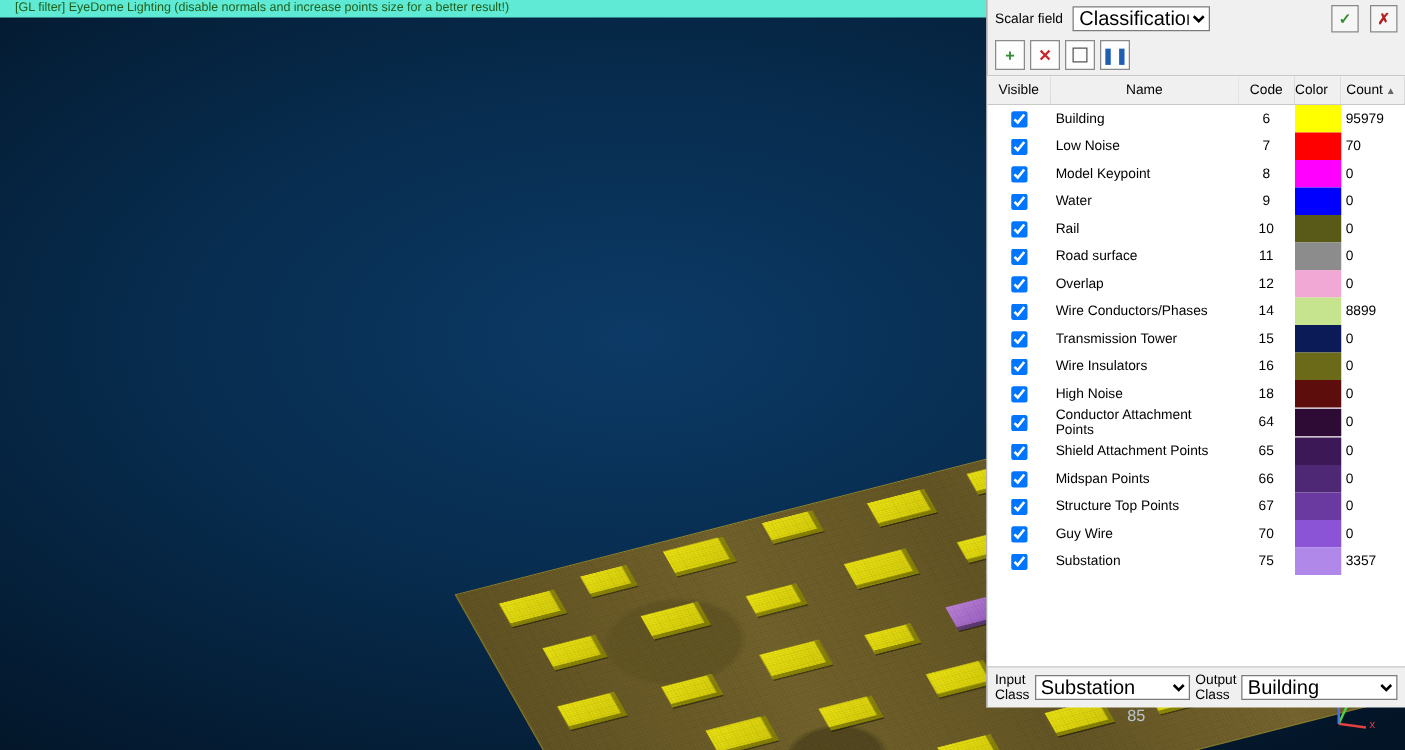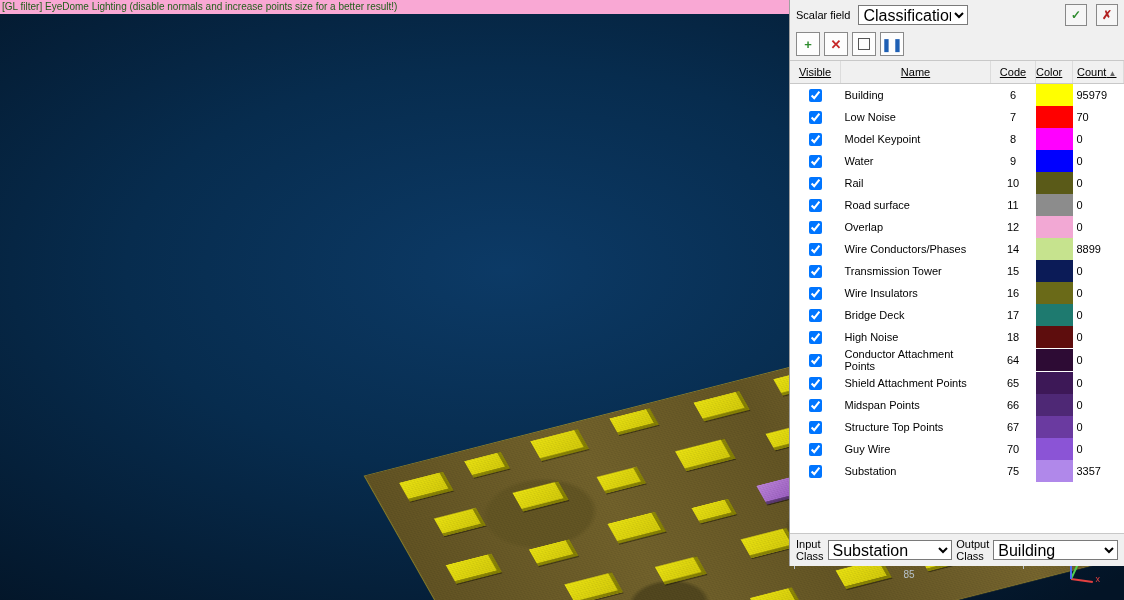--- a/index.html
+++ b/index.html
@@ -12,22 +12,22 @@
     background: #041b33;
     overflow: hidden;
     position: relative;
   }
   .info-bar {
     position: absolute;
     top: 0; left: 0;
     width: 790px;
     height: 14px;
     line-height: 14px;
-    padding-left: 2px;
-    background: #f9a8d4;
+    padding-left: 12px;
+    background: #5eead4;
     color: #215f1a;
     font-size: 10px;
     z-index: 5;
   }
   .viewport {
     position: absolute;
     top: 0; left: 0;
     width: 1124px;
     height: 600px;
     background: radial-gradient(ellipse 75% 75% at 45% 45%, #0c3a66 0%, #072c4e 45%, #031426 100%);
@@ -60,21 +60,21 @@
   .bld {
     position:absolute;
     background: linear-gradient(145deg,#f2ea18,#d8cf10);
     box-shadow: inset -4px -5px 0 rgba(0,0,0,.35), 0 2px 0 rgba(0,0,0,.4);
   }
   .sel {
     background: linear-gradient(145deg,#c48be0,#9a5ec4)!important;
     box-shadow: inset -4px -5px 0 rgba(0,0,0,.4), 0 2px 0 rgba(0,0,0,.5);
   }
   
-  .scale-bar { position:absolute; bottom:20px; right:100px; width:230px; text-align:center; color:#b8c3cc; font-size:10px; }
+  .scale-bar { position:absolute; bottom:20px; right:100px; width:230px; text-align:center; color:#b8c3cc; font-size:13px; }
   .scale-bar .line{ border-top:1px solid #b8c3cc; height:5px; border-left:1px solid #b8c3cc; border-right:1px solid #b8c3cc;}
   
   .gizmo { position:absolute; right:28px; bottom:14px; width:46px; height:46px; }
   .gizmo .ax{ position:absolute; left:21px; bottom:6px; width:22px; height:2px; transform-origin:left center;}
   .gizmo .lx{ color:#e34040;} .gizmo .ly{color:#4ecf4e;} .gizmo .lz{color:#4e6ef0;}
   .gizmo .lbl{position:absolute; font-size:9px;}
   
   .panel {
     position: absolute;
     top: 0; right: 0;
@@ -110,21 +110,21 @@
   }
   .tb-add{ color:#2e8b2e; font-weight:bold;}
   .tb-del{ color:#c62828; font-weight:bold;}
   .tb-stop{ }
   .tb-pause{ color:#1e5fb4;}
   .table-wrap{
     flex:1; overflow-y:auto; overflow-x:hidden; border-top:1px solid #c8c8c8; background:#fff;
   }
   table { border-collapse:collapse; width:100%; background:#fff;}
   th, td { border:0; padding:0 4px; height:22px; text-align:left; vertical-align:middle; }
-  th { background:#f0f0f0; font-weight:400; border-bottom:1px solid #c8c8c8; border-right:1px solid #dcdcdc; position:sticky; top:0;text-decoration:underline;}
+  th { background:#f0f0f0; font-weight:400; border-bottom:1px solid #c8c8c8; border-right:1px solid #dcdcdc; position:sticky; top:0;}
   th.code, td.code { text-align:center; width:36px;}
   th.vis, td.vis { width:42px; text-align:center;}
   th.color, td.color{ width:36px; padding:0;}
   td.color .sw{ width:100%; height:22px; display:block;}
   th.count, td.count{ width:42px; text-align:left;}
   th.asc::after{ content:" \25B2"; font-size:8px; color:#666;}
   tr.datarow td { border-bottom:0; }
   input[type=checkbox]{ width:13px; height:13px; }
   .panel-bottom{
     border-top:1px solid #c8c8c8; padding:4px 6px; gap:4px;
@@ -322,29 +322,20 @@
             <td class="vis"><input type="checkbox" checked="" style=""></td>
             <td>Wire Insulators</td>
             <td class="code">16</td>
             <td class="color">
               <span class="sw" style="background:#6a6a18"></span>
             </td>
             <td class="count">0</td>
           </tr>
           <tr class="datarow">
             <td class="vis"><input type="checkbox" checked="" style=""></td>
-            <td>Bridge Deck</td>
-            <td class="code">17</td>
-            <td class="color">
-              <span class="sw" style="background:#1e7a6f"></span>
-            </td>
-            <td class="count">0</td>
-          </tr>
-          <tr class="datarow">
-            <td class="vis"><input type="checkbox" checked="" style=""></td>
             <td>High Noise</td>
             <td class="code">18</td>
             <td class="color">
               <span class="sw" style="background:#5e0d0d"></span>
             </td>
             <td class="count">0</td>
           </tr>
           <tr class="datarow">
             <td class="vis"><input type="checkbox" checked="" style=""></td>
             <td>Conductor Attachment Points</td>

